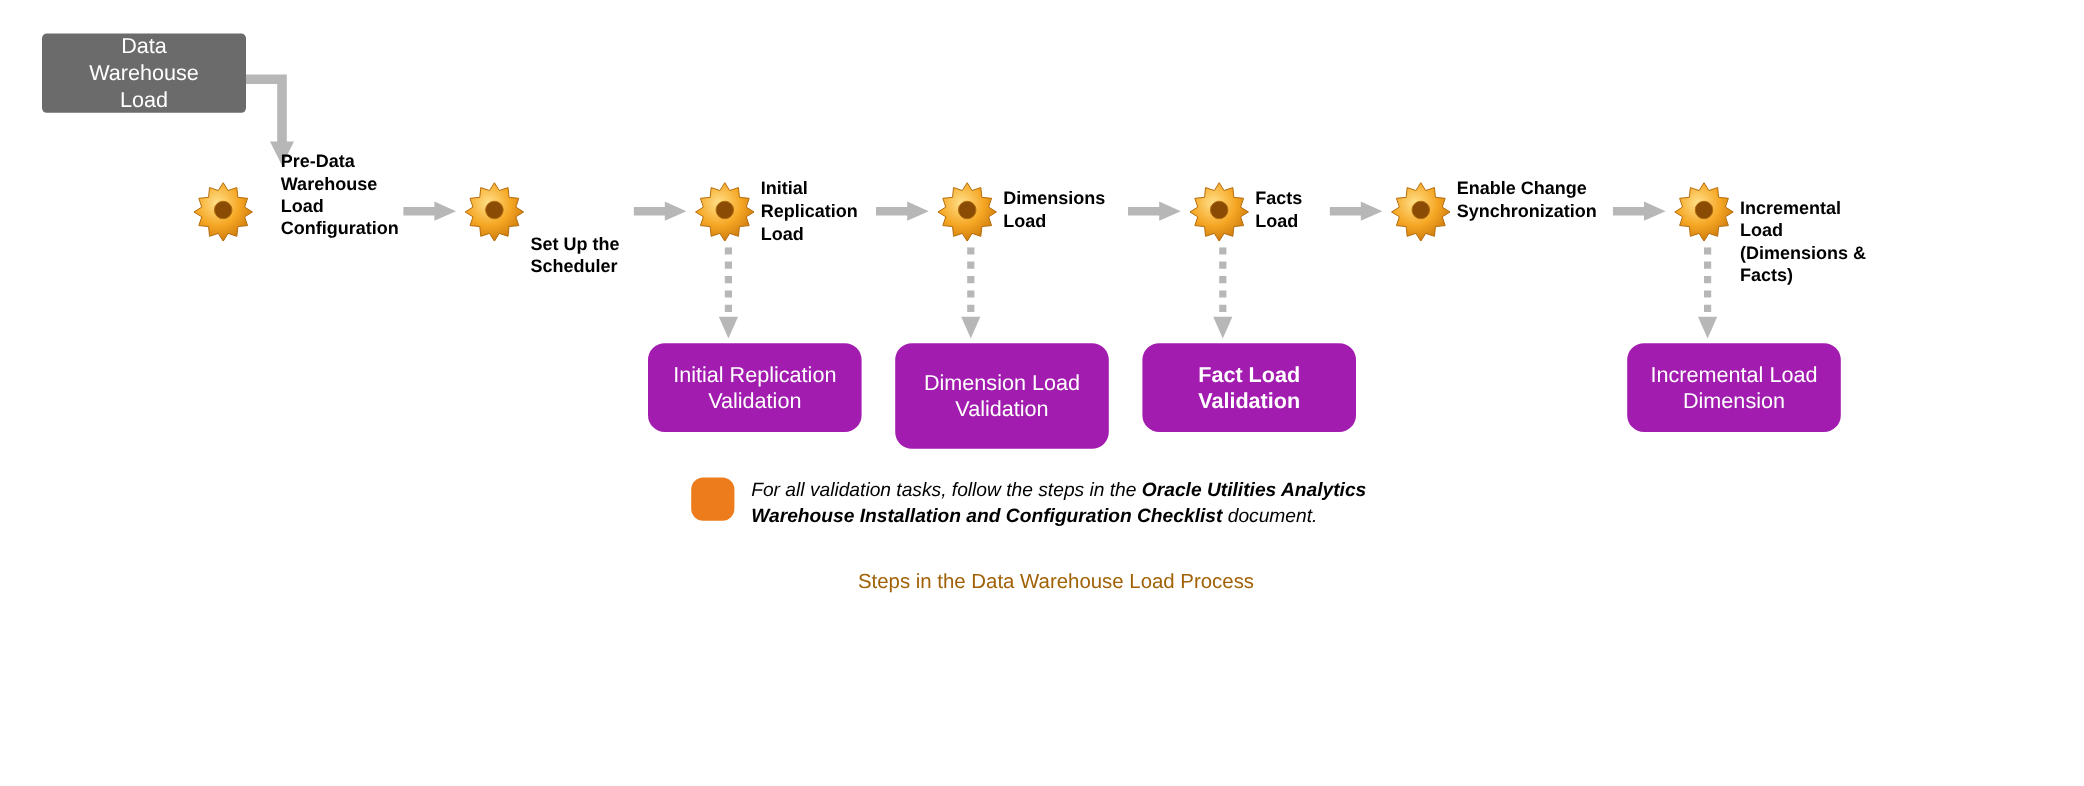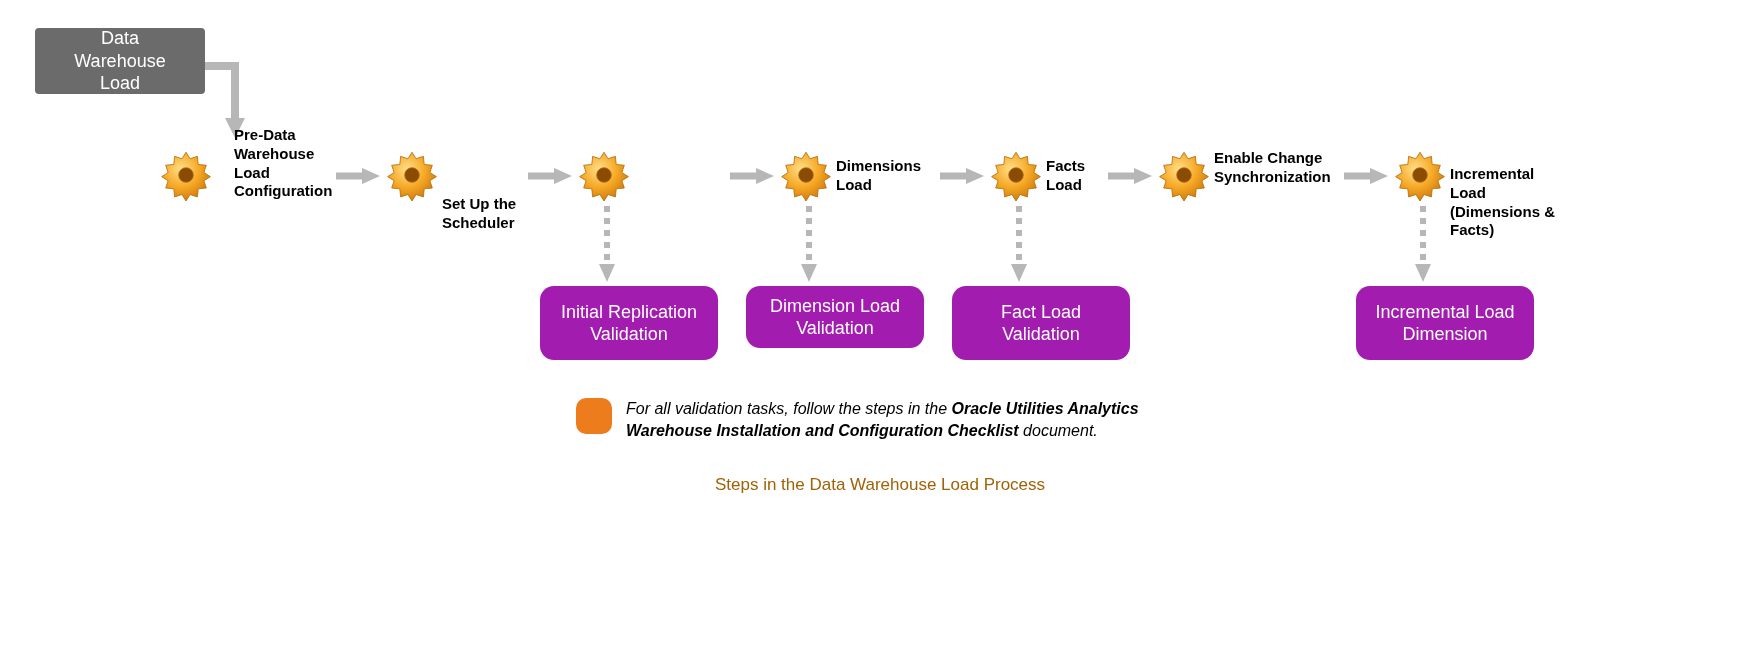--- a/index.html
+++ b/index.html
@@ -173,20 +173,21 @@
             <stop offset="55%" stop-color="#f5a623"></stop>
             <stop offset="100%" stop-color="#c9760a"></stop>
           </radialGradient>
         </defs>
         <g fill="url(#g3)" stroke="#b36a08" stroke-width="1">
           <path d="M32 4 l5 8 9-3 1 10 10 1 -3 9 8 5 -8 5 3 9 -10 1 -1 10 -9 -3 -5 8 -5 -8 -9 3 -1 -10 -10 -1 3 -9 -8 -5 8 -5 -3 -9 10 -1 1 -10 9 3 z"></path>
           <circle cx="32" cy="32" r="9" fill="#8a4c05"></circle>
         </g>
       </svg>
   </div>
+  <div class="step-label" style="left:634px; top:149px; width:96px;">Initial Replication Load</div>
 
   <div class="arrow-down-dotted" style="left:598px; top:206px; height:76px;">
     <svg viewBox="0 0 18 76">
         <line x1="9" y1="0" x2="9" y2="58" stroke="#b7b7b7" stroke-width="6" stroke-dasharray="6,6"></line>
         <polygon points="9,76 1,58 17,58" fill="#b7b7b7"></polygon>
       </svg>
   </div>
 
   <div class="arrow-right" style="left:730px; top:167px; width:44px;">
     <svg viewBox="0 0 44 18">
@@ -302,25 +303,25 @@
     <svg viewBox="0 0 18 76">
         <line x1="9" y1="0" x2="9" y2="58" stroke="#b7b7b7" stroke-width="6" stroke-dasharray="6,6"></line>
         <polygon points="9,76 1,58 17,58" fill="#b7b7b7"></polygon>
       </svg>
   </div>
 
   <div class="val-box" style="left:540px; top:286px; width:178px; height:74px;">
     <span>Initial Replication Validation</span>
   </div>
 
-  <div class="val-box" style="left:746px; top:286px; width:178px; height:62px;">
+  <div class="val-box" style="left:746px; top:286px; width:178px; height:88px;">
     <span>Dimension Load Validation</span>
   </div>
 
-  <div class="val-box" style="left:952px; top:286px; width:178px; height:74px;">
+  <div class="val-box" style="left:952px; top:286px; width:178px; height:74px;font-weight:bold;">
     <span>Fact Load Validation</span>
   </div>
 
   <div class="val-box" style="left:1356px; top:286px; width:178px; height:74px;">
     <span>Incremental Load Dimension</span>
   </div>
 
   <div class="legend-swatch" style="left:576px; top:398px; width:36px; height:36px;"></div>
   <div class="legend-text" style="left:626px; top:398px; width:560px;">
     <span>For all validation tasks, follow the steps in the </span><b>Oracle Utilities Analytics Warehouse Installation and Configuration Checklist</b><span> document.</span>

